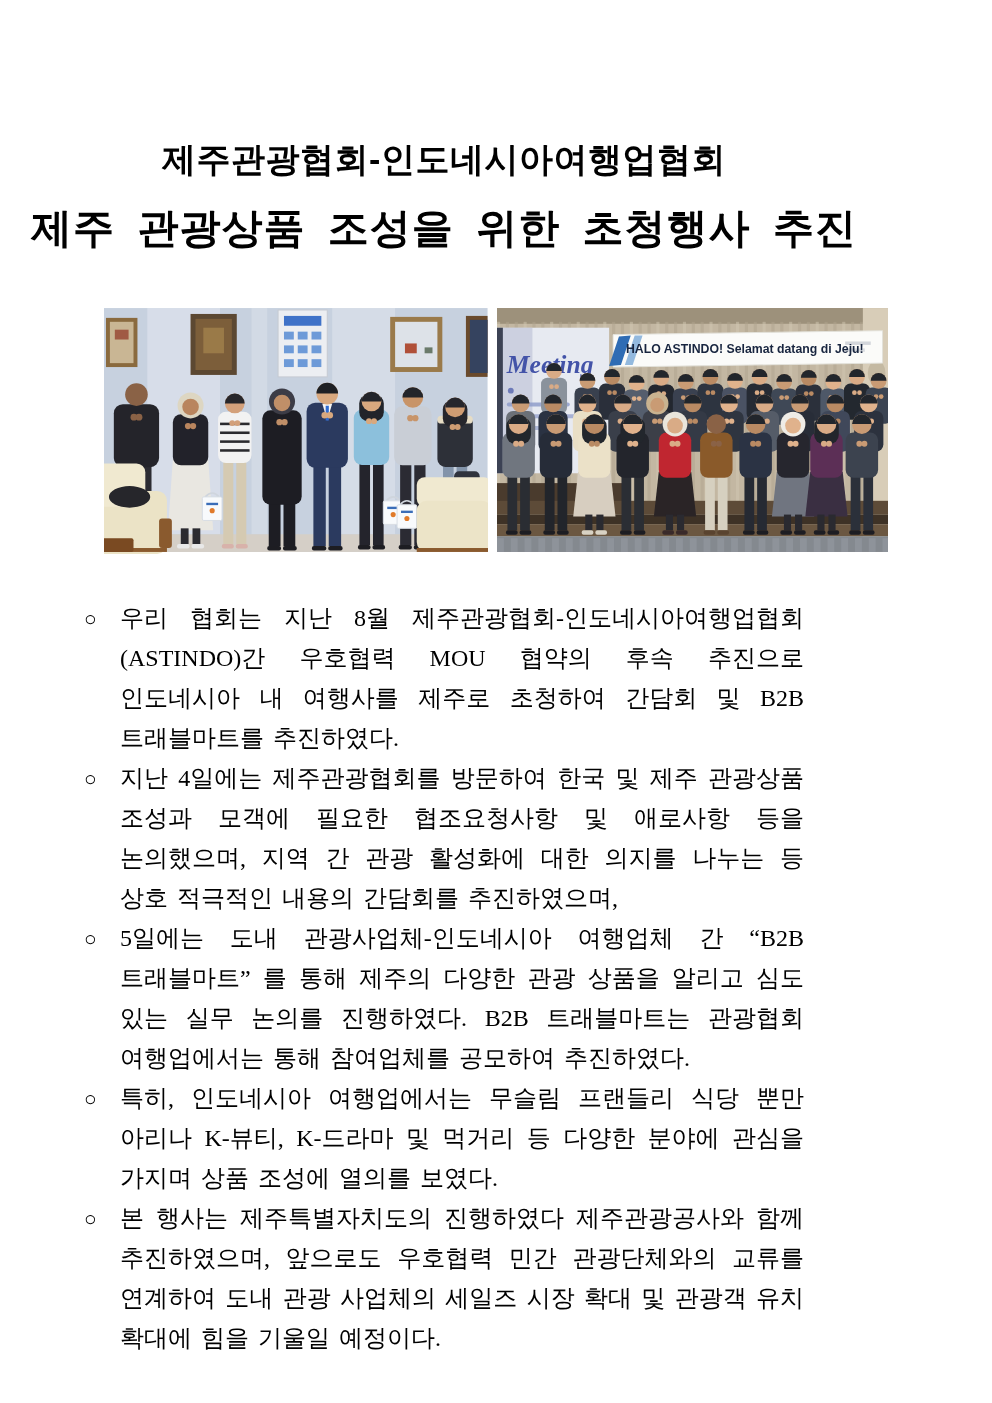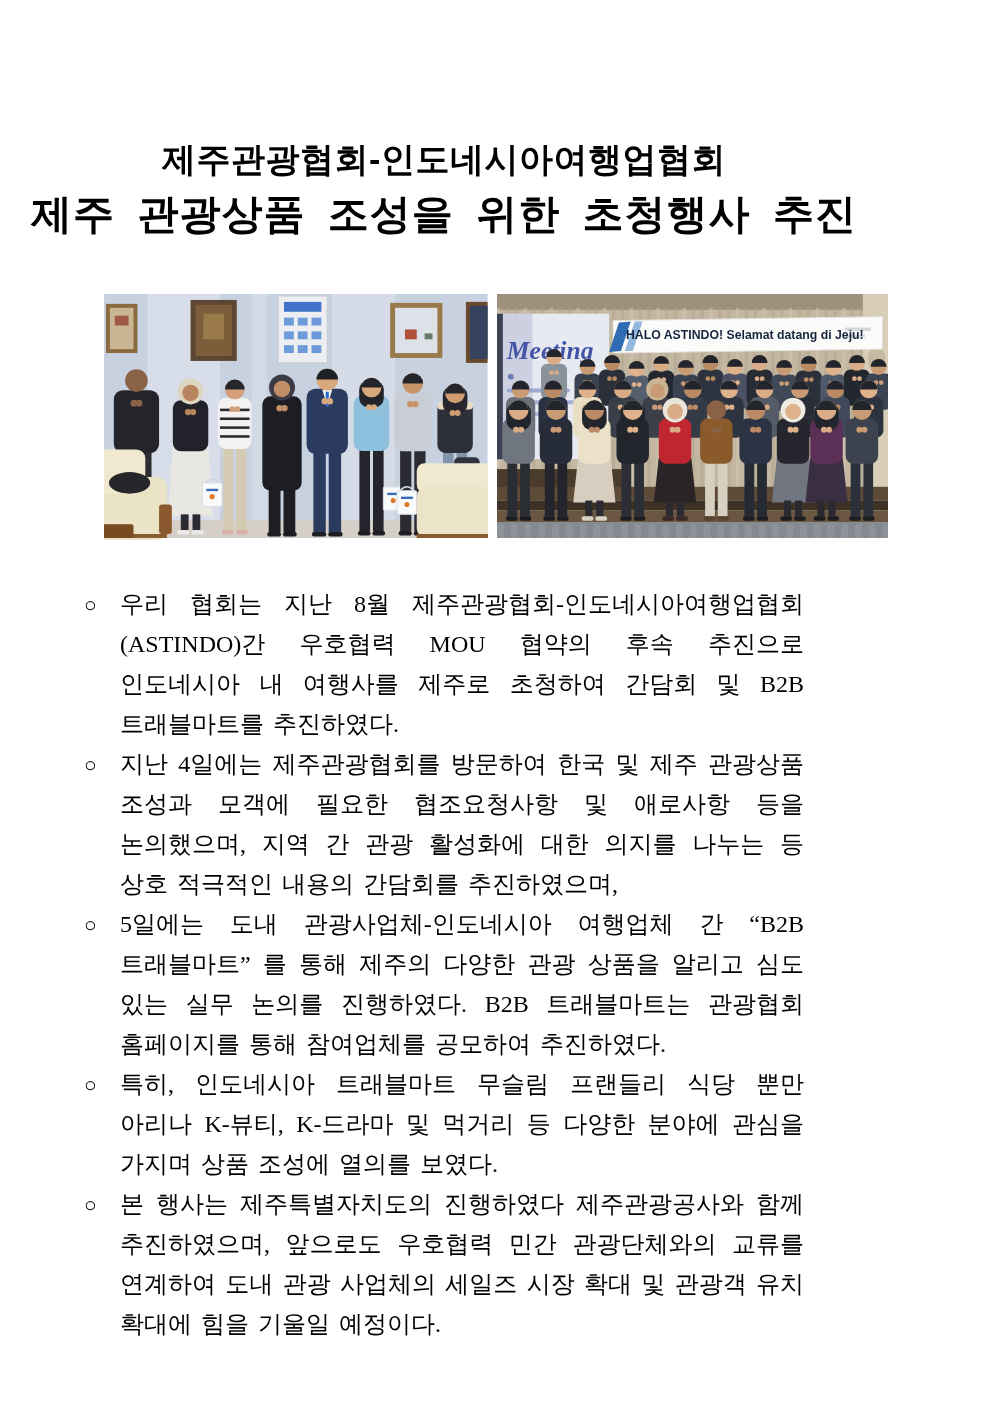--- a/index.html
+++ b/index.html
@@ -7,21 +7,21 @@
     width:992px;height:1403px;background:#ffffff;color:#000;
     font-family:"Liberation Serif","DejaVu Serif",serif;
     overflow:hidden;
   }
   .page{position:relative;width:888px;height:1403px;overflow:hidden;}
   .title-block{
     padding-top:138px;text-align:center;
     font-family:"Liberation Sans","DejaVu Sans",sans-serif;font-weight:700;
   }
   .title-line1{font-size:34px;line-height:1.25;letter-spacing:0.5px;}
-  .title-line2{font-size:41px;line-height:1.25;margin-top:8px;word-spacing:10px;letter-spacing:1px;white-space:nowrap;}
+  .title-line2{font-size:41px;line-height:1.25;margin-top:22px;word-spacing:10px;letter-spacing:1px;white-space:nowrap;}
   .photos{display:flex;gap:9px;margin:52px 0 0 104px;}
   .photos svg{display:block;}
   .bullets{margin:44px 84px 0 84px;}
   .bullet{display:flex;font-size:24px;line-height:40px;}
   .marker{flex:0 0 36px;font-size:21px;padding-top:1px;}
   .btext{flex:1;text-align:justify;word-break:keep-all;word-spacing:3px;}
 </style>
 </head>
 <body>
 
@@ -607,24 +607,24 @@
       <div class="bullet">
         <span class="marker">○</span>
         <div class="btext">우리 협회는 지난 8월 제주관광협회-인도네시아여행업협회(ASTINDO)간 우호협력 MOU 협약의 후속 추진으로 인도네시아 내 여행사를 제주로 초청하여 간담회 및 B2B 트래블마트를 추진하였다.</div>
       </div>
       <div class="bullet">
         <span class="marker">○</span>
         <div class="btext">지난 4일에는 제주관광협회를 방문하여 한국 및 제주 관광상품 조성과 모객에 필요한 협조요청사항 및 애로사항 등을 논의했으며, 지역 간 관광 활성화에 대한 의지를 나누는 등 상호 적극적인 내용의 간담회를 추진하였으며,</div>
       </div>
       <div class="bullet">
         <span class="marker">○</span>
-        <div class="btext">5일에는 도내 관광사업체-인도네시아 여행업체 간 “B2B 트래블마트” 를 통해 제주의 다양한 관광 상품을 알리고 심도 있는 실무 논의를 진행하였다. B2B 트래블마트는 관광협회 홈페이지를 통해 참여업체를 공모하여 추진하였다.</div>
+        <div class="btext">5일에는 도내 관광사업체-인도네시아 여행업체 간 “B2B 트래블마트” 를 통해 제주의 다양한 관광 상품을 알리고 심도 있는 실무 논의를 진행하였다. B2B 트래블마트는 관광협회 여행업에서는 통해 참여업체를 공모하여 추진하였다.</div>
       </div>
       <div class="bullet">
         <span class="marker">○</span>
-        <div class="btext">특히, 인도네시아 트래블마트 무슬림 프랜들리 식당 뿐만 아리나 K-뷰티, K-드라마 및 먹거리 등 다양한 분야에 관심을 가지며 상품 조성에 열의를 보였다.</div>
+        <div class="btext">특히, 인도네시아 여행업에서는 무슬림 프랜들리 식당 뿐만 아리나 K-뷰티, K-드라마 및 먹거리 등 다양한 분야에 관심을 가지며 상품 조성에 열의를 보였다.</div>
       </div>
       <div class="bullet">
         <span class="marker">○</span>
         <div class="btext">본 행사는 제주특별자치도의 진행하였다 제주관광공사와 함께 추진하였으며, 앞으로도 우호협력 민간 관광단체와의 교류를 연계하여 도내 관광 사업체의 세일즈 시장 확대 및 관광객 유치 확대에 힘을 기울일 예정이다.</div>
       </div>
     </div>
 </div>
 
 </body></html>

